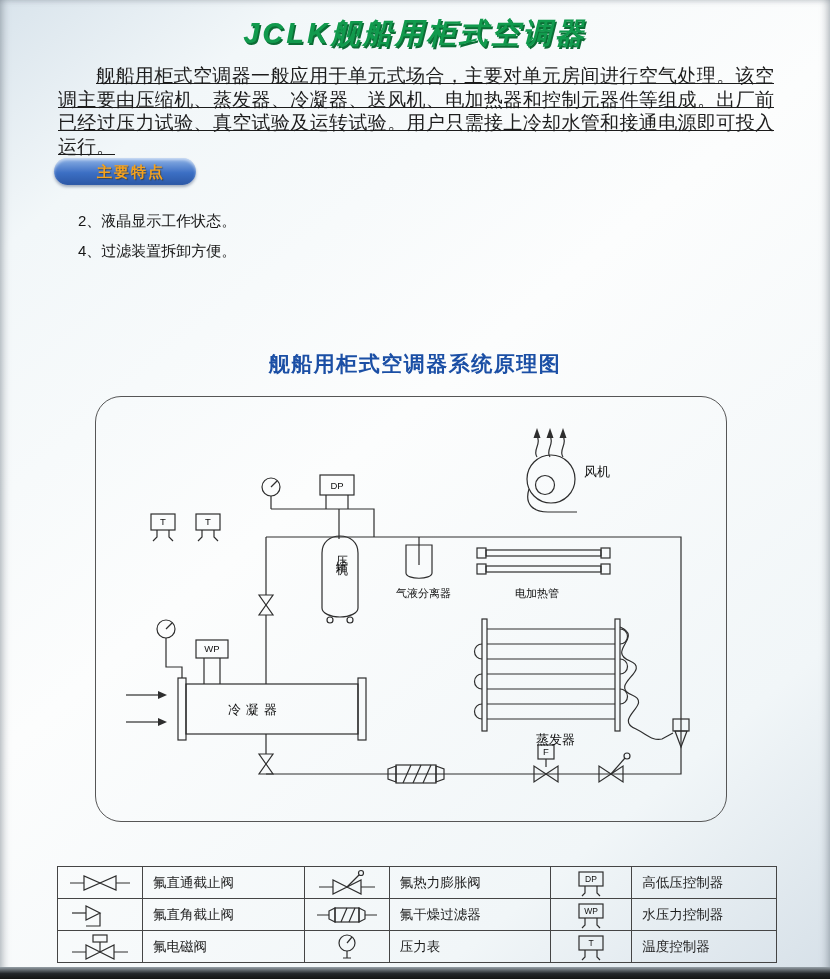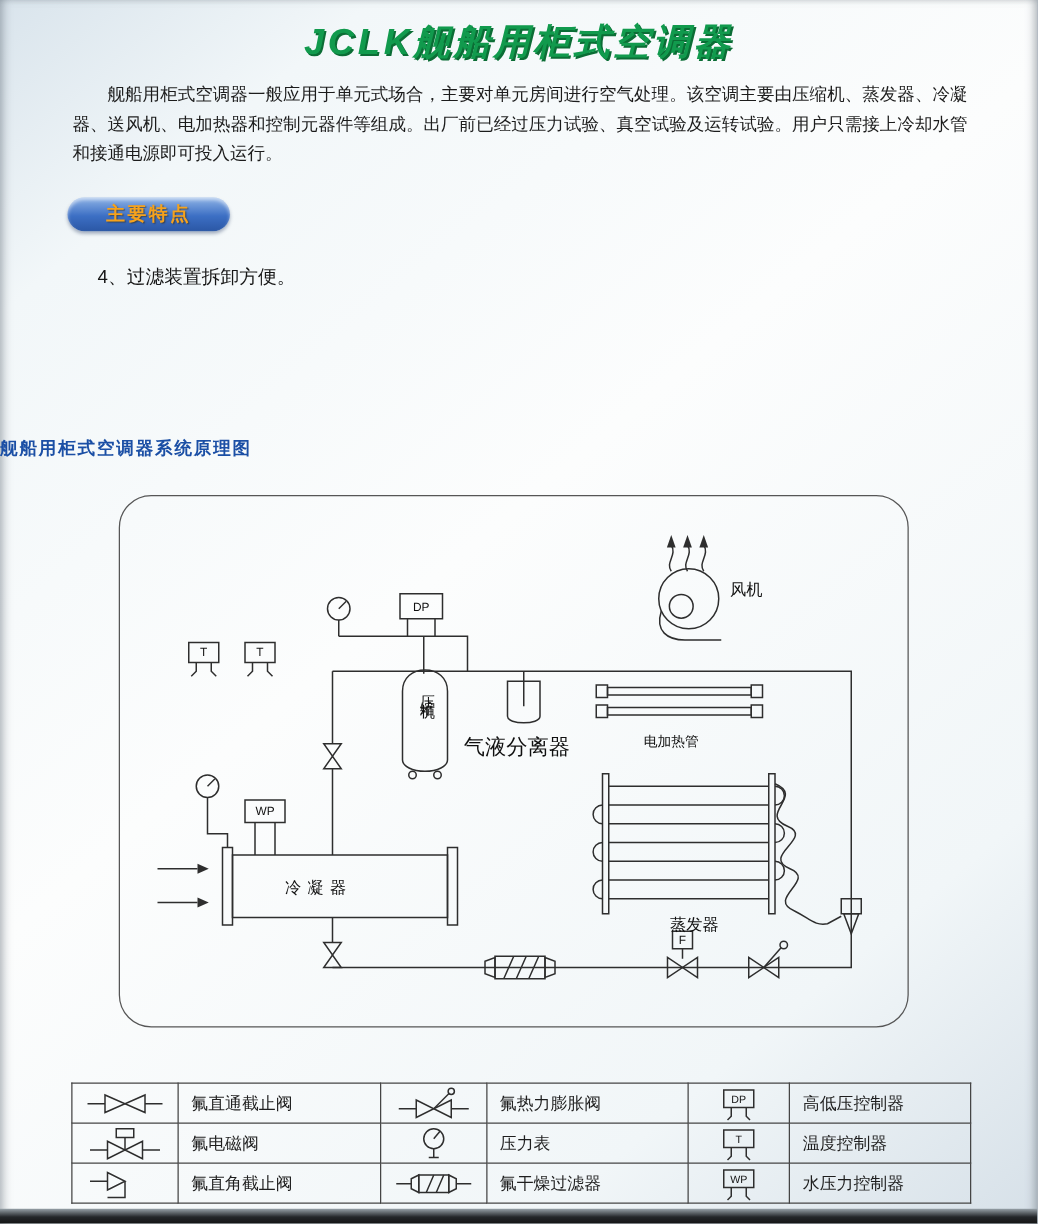--- a/index.html
+++ b/index.html
@@ -4,41 +4,41 @@
 <style>
   html,body{margin:0;padding:0;background:#b9c2c9;}
   .page{position:relative;width:830px;height:979px;margin:0 auto;overflow:hidden;
         background:linear-gradient(140deg,#d9e4ec 0%,#f2f7f9 15%,#fcfdfd 45%,#f1f6f8 80%,#d6e0e8 100%);
         font-family:"Liberation Sans","DejaVu Sans",sans-serif;
         box-shadow:inset 5px 0 8px -3px rgba(96,108,118,.55), inset -5px 0 8px -3px rgba(96,108,118,.55);}
   .page-title{position:absolute;top:14px;left:0;width:100%;text-align:center;margin:0;
         font-size:29px;font-weight:bold;letter-spacing:3px;color:#119a4d;
         text-shadow:1.5px 1.5px 0 #0b6d35;font-style:italic;}
   .intro{position:absolute;top:64px;left:58px;width:716px;margin:0;
-        font-size:14px;line-height:23.5px;color:#1c1c1c;text-align:justify;text-indent:2em;}
+        font-size:19px;line-height:23.5px;color:#1c1c1c;text-align:justify;text-indent:2em;text-decoration:underline;}
   .badge{position:absolute;top:158px;left:54px;width:130px;height:27px;border-radius:14px;
         background:linear-gradient(#8fb3e6 0%,#3c6fc4 55%,#2b57a5 100%);
         box-shadow:inset 0 2px 3px rgba(255,255,255,.55),0 2px 3px rgba(40,60,100,.4);
         text-align:center;line-height:27px;font-size:15px;font-weight:bold;letter-spacing:2px;
-        color:#f6a21c;text-shadow:1px 1px 1px rgba(60,40,0,.55);}
+        color:#f6a21c;text-shadow:1px 1px 1px rgba(60,40,0,.55);padding-left:12px;}
   .features{position:absolute;top:212px;left:78px;margin:0;padding:0;list-style:none;
         font-size:15px;color:#161616;}
   .features li{margin-bottom:11px;}
-  .diagram-title{position:absolute;top:350px;left:0;width:100%;text-align:left;margin:0;
-        font-size:14px;font-weight:bold;letter-spacing:1.5px;color:#1b4fa5;}
+  .diagram-title{position:absolute;top:350px;left:0;width:100%;text-align:center;margin:0;
+        font-size:21px;font-weight:bold;letter-spacing:1.5px;color:#1b4fa5;}
   .schematic{position:absolute;top:396px;left:95px;width:630px;height:424px;
         border:1.5px solid #565656;border-radius:26px;}
   .schematic > svg{position:absolute;left:0;top:0;}
   .ln{stroke:#2e2e2e;stroke-width:1.2;fill:none;}
   .fl{fill:#2e2e2e;stroke:none;}
   svg text{font-size:9.5px;fill:#111;font-family:"Liberation Sans","DejaVu Sans",sans-serif;}
   .dl{position:absolute;color:#101010;font-size:12px;}
   .dl-fan{left:488px;top:66px;font-size:13px;}
   .dl-compressor{left:237px;top:149px;writing-mode:vertical-rl;letter-spacing:4px;height:66px;font-size:12px;}
-  .dl-separator{left:275px;top:189px;font-size:17px;}
+  .dl-separator{left:300px;top:189px;font-size:11px;}
   .dl-heater{left:419px;top:189px;font-size:11px;}
   .dl-evaporator{left:440px;top:334px;font-size:13px;}
   .dl-condenser{left:132px;top:304px;font-size:13px;letter-spacing:5px;text-align:center;}
   .legend{position:absolute;top:866px;left:57px;width:720px;border-collapse:collapse;}
   .legend td{border:1px solid #454545;height:31px;padding:0;}
   .legend .sym{text-align:center;vertical-align:middle;}
   .legend .sym svg{display:block;margin:0 auto;}
   .legend .lbl{font-size:13.5px;color:#1e1e1e;padding-left:10px;}
   .legend .tag{font-size:8.5px;}
   .scan-bottom{position:absolute;left:0;bottom:0;width:100%;height:12px;
@@ -51,20 +51,21 @@
 
   <h1 class="page-title">JCLK舰船用柜式空调器</h1>
 
   <p class="intro">舰船用柜式空调器一般应用于单元式场合，主要对单元房间进行空气处理。该空调主要由压缩机、蒸发器、冷凝器、送风机、电加热器和控制元器件等组成。出厂前已经过压力试验、真空试验及运转试验。用户只需接上冷却水管和接通电源即可投入运行。</p>
 
   <div class="badge">
     <span>主要特点</span>
   </div>
 
   <ul class="features">
+    <li>2、液晶显示工作状态。</li>
     <li>4、过滤装置拆卸方便。</li>
   </ul>
 
   <h2 class="diagram-title">舰船用柜式空调器系统原理图</h2>
 
   <div class="schematic">
     <svg width="630" height="424" viewBox="0 0 630 424">
 
       <g>
         <path class="ln" d="M170,140 H585 V377 H170"></path>
@@ -246,20 +247,48 @@
           <rect class="ln" x="24" y="4" width="24" height="14"></rect>
           <text class="tag" x="36" y="14" text-anchor="middle">DP</text>
           <path class="ln" d="M30,18 V25 L27,28 M42,18 V25 L45,28"></path>
         </svg>
       </td>
       <td class="lbl">高低压控制器</td>
     </tr>
     <tr>
       <td class="sym">
         <svg width="72" height="30">
+          <path class="ln" d="M8,13 H22"></path>
+          <polygon class="ln" points="22,6 22,20 36,13"></polygon>
+          <path class="ln" d="M36,13 V26 H22"></path>
+        </svg>
+      </td>
+      <td class="lbl">氟直角截止阀</td>
+      <td class="sym">
+        <svg width="72" height="30">
+          <path class="ln" d="M6,15 H18 M54,15 H66"></path>
+          <polygon class="ln" points="18,11 24,8 24,22 18,19"></polygon>
+          <rect class="ln" x="24" y="8" width="24" height="14"></rect>
+          <path class="ln" d="M30,22 L36,8 M38,22 L44,8"></path>
+          <polygon class="ln" points="48,8 54,11 54,19 48,22"></polygon>
+        </svg>
+      </td>
+      <td class="lbl">氟干燥过滤器</td>
+      <td class="sym">
+        <svg width="72" height="30">
+          <rect class="ln" x="24" y="4" width="24" height="14"></rect>
+          <text class="tag" x="36" y="14" text-anchor="middle">WP</text>
+          <path class="ln" d="M30,18 V25 L27,28 M42,18 V25 L45,28"></path>
+        </svg>
+      </td>
+      <td class="lbl">水压力控制器</td>
+    </tr>
+    <tr>
+      <td class="sym">
+        <svg width="72" height="30">
           <path class="ln" d="M8,20 H22 M50,20 H64"></path>
           <polygon class="ln" points="22,13 22,27 36,20"></polygon>
           <polygon class="ln" points="50,13 50,27 36,20"></polygon>
           <path class="ln" d="M36,20 V10"></path>
           <rect class="ln" x="29" y="3" width="14" height="7"></rect>
         </svg>
       </td>
       <td class="lbl">氟电磁阀</td>
       <td class="sym">
         <svg width="72" height="30">
@@ -271,45 +300,17 @@
       <td class="lbl">压力表</td>
       <td class="sym">
         <svg width="72" height="30">
           <rect class="ln" x="24" y="4" width="24" height="14"></rect>
           <text class="tag" x="36" y="14" text-anchor="middle">T</text>
           <path class="ln" d="M30,18 V25 L27,28 M42,18 V25 L45,28"></path>
         </svg>
       </td>
       <td class="lbl">温度控制器</td>
     </tr>
-    <tr>
-      <td class="sym">
-        <svg width="72" height="30">
-          <path class="ln" d="M8,13 H22"></path>
-          <polygon class="ln" points="22,6 22,20 36,13"></polygon>
-          <path class="ln" d="M36,13 V26 H22"></path>
-        </svg>
-      </td>
-      <td class="lbl">氟直角截止阀</td>
-      <td class="sym">
-        <svg width="72" height="30">
-          <path class="ln" d="M6,15 H18 M54,15 H66"></path>
-          <polygon class="ln" points="18,11 24,8 24,22 18,19"></polygon>
-          <rect class="ln" x="24" y="8" width="24" height="14"></rect>
-          <path class="ln" d="M30,22 L36,8 M38,22 L44,8"></path>
-          <polygon class="ln" points="48,8 54,11 54,19 48,22"></polygon>
-        </svg>
-      </td>
-      <td class="lbl">氟干燥过滤器</td>
-      <td class="sym">
-        <svg width="72" height="30">
-          <rect class="ln" x="24" y="4" width="24" height="14"></rect>
-          <text class="tag" x="36" y="14" text-anchor="middle">WP</text>
-          <path class="ln" d="M30,18 V25 L27,28 M42,18 V25 L45,28"></path>
-        </svg>
-      </td>
-      <td class="lbl">水压力控制器</td>
-    </tr>
   </tbody>
     </table>
 
   <div class="scan-bottom"></div>
 </div>
 
 </body></html>

